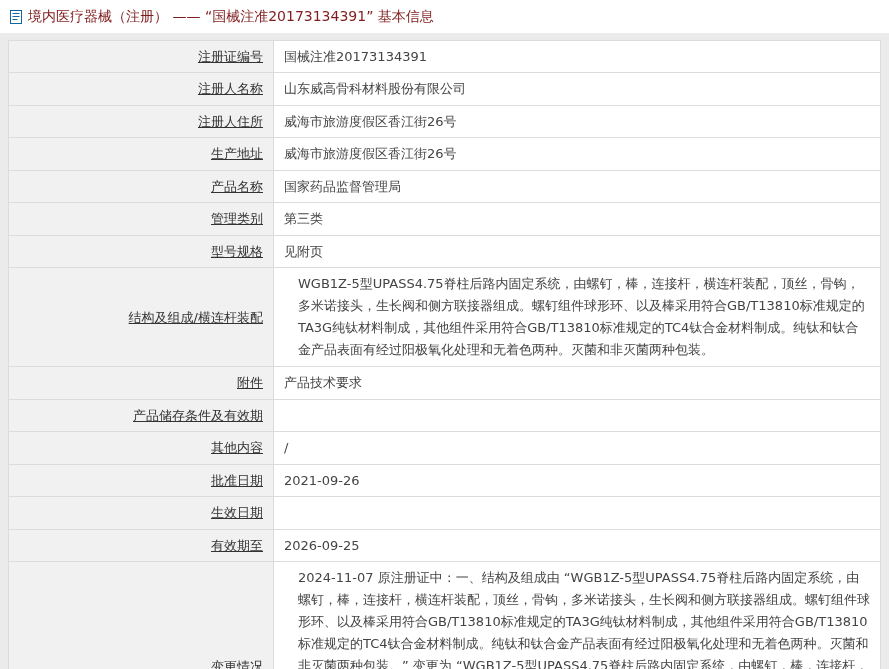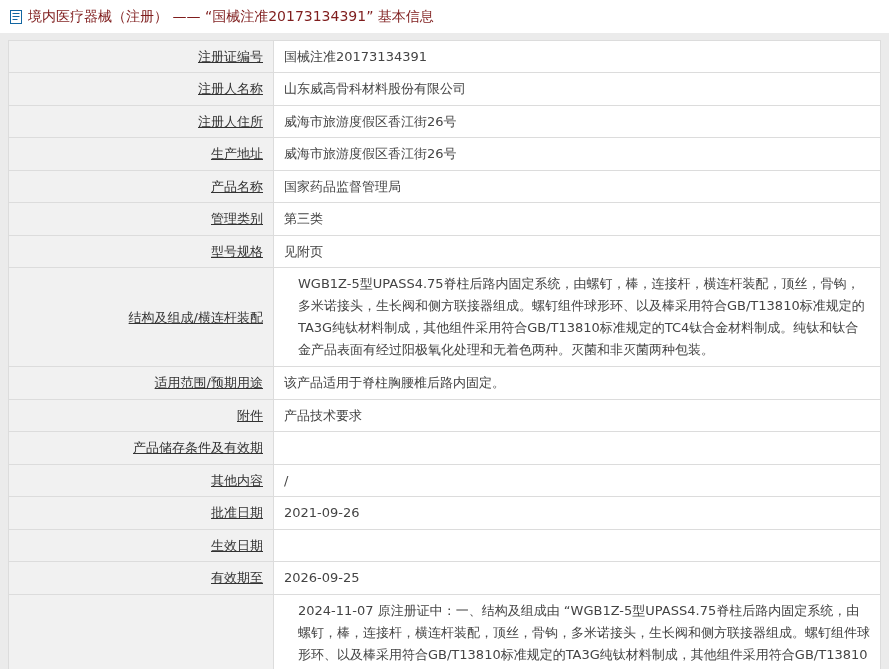--- a/index.html
+++ b/index.html
@@ -118,24 +118,20 @@
           </tr>
           <tr>
             <th>型号规格</th>
             <td>见附页</td>
           </tr>
           <tr class="tall-row">
             <th>结构及组成/横连杆装配</th>
             <td>WGB1Z-5型UPASS4.75脊柱后路内固定系统，由螺钉，棒，连接杆，横连杆装配，顶丝，骨钩，多米诺接头，生长阀和侧方联接器组成。螺钉组件球形环、以及棒采用符合GB/T13810标准规定的TA3G纯钛材料制成，其他组件采用符合GB/T13810标准规定的TC4钛合金材料制成。纯钛和钛合金产品表面有经过阳极氧化处理和无着色两种。灭菌和非灭菌两种包装。</td>
           </tr>
           <tr>
-            <th>适用范围/预期用途</th>
-            <td>该产品适用于脊柱胸腰椎后路内固定。</td>
-          </tr>
-          <tr>
             <th>附件</th>
             <td>产品技术要求</td>
           </tr>
           <tr>
             <th>产品储存条件及有效期</th>
             <td>&nbsp;</td>
           </tr>
           <tr>
             <th>其他内容</th>
             <td>/</td>

